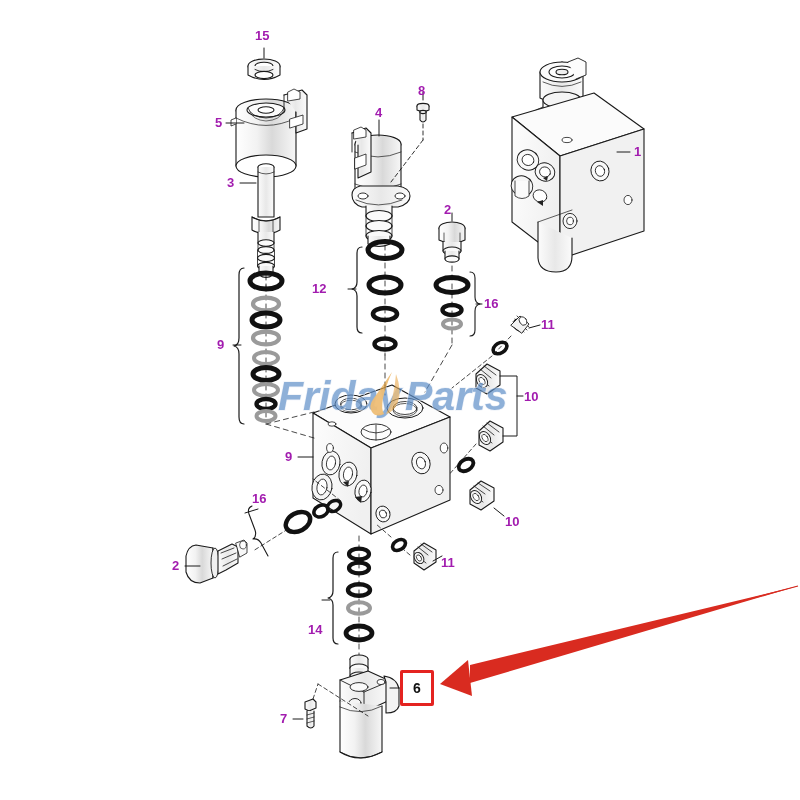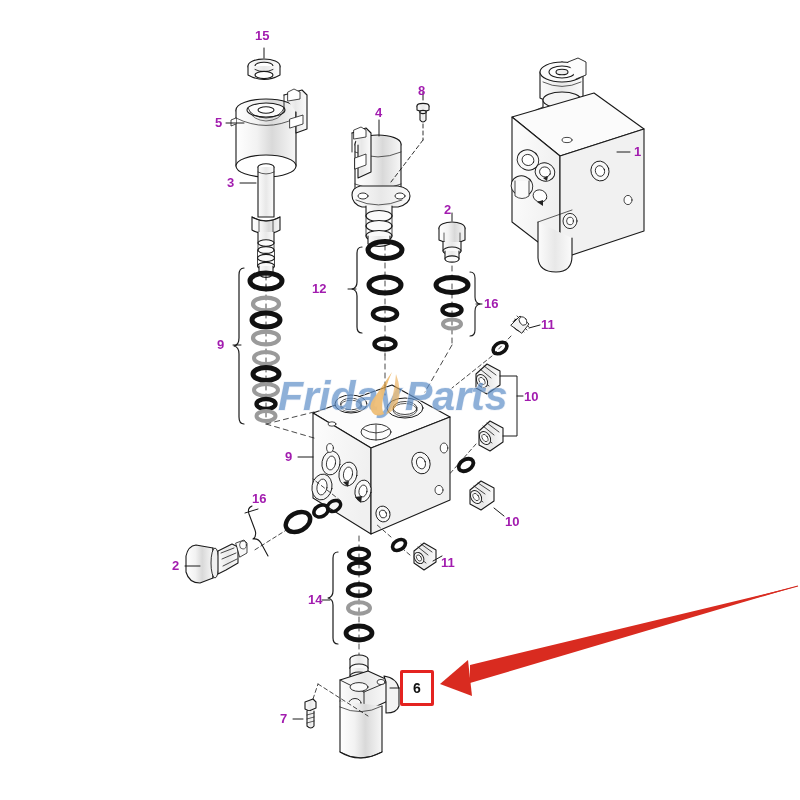--- a/index.html
+++ b/index.html
@@ -443,20 +443,20 @@
   <div class="callout" style="left:312px; top:282px;">12</div>
   <div class="callout" style="left:484px; top:297px;">16</div>
   <div class="callout" style="left:217px; top:338px;">9</div>
   <div class="callout" style="left:541px; top:318px;">11</div>
   <div class="callout" style="left:524px; top:390px;">10</div>
   <div class="callout" style="left:285px; top:450px;">9</div>
   <div class="callout" style="left:505px; top:515px;">10</div>
   <div class="callout" style="left:252px; top:492px;">16</div>
   <div class="callout" style="left:172px; top:559px;">2</div>
   <div class="callout" style="left:441px; top:556px;">11</div>
-  <div class="callout" style="left:308px; top:593px;">14</div>
+  <div class="callout" style="left:308px; top:623px;">14</div>
   <div class="callout" style="left:280px; top:712px;">7</div>
 
   <div id="highlight-box" style="left:400px; top:670px; width:34px; height:36px;">
     <span id="highlight-box-label">6</span>
   </div>
 
 </div>
 
 </body></html>

